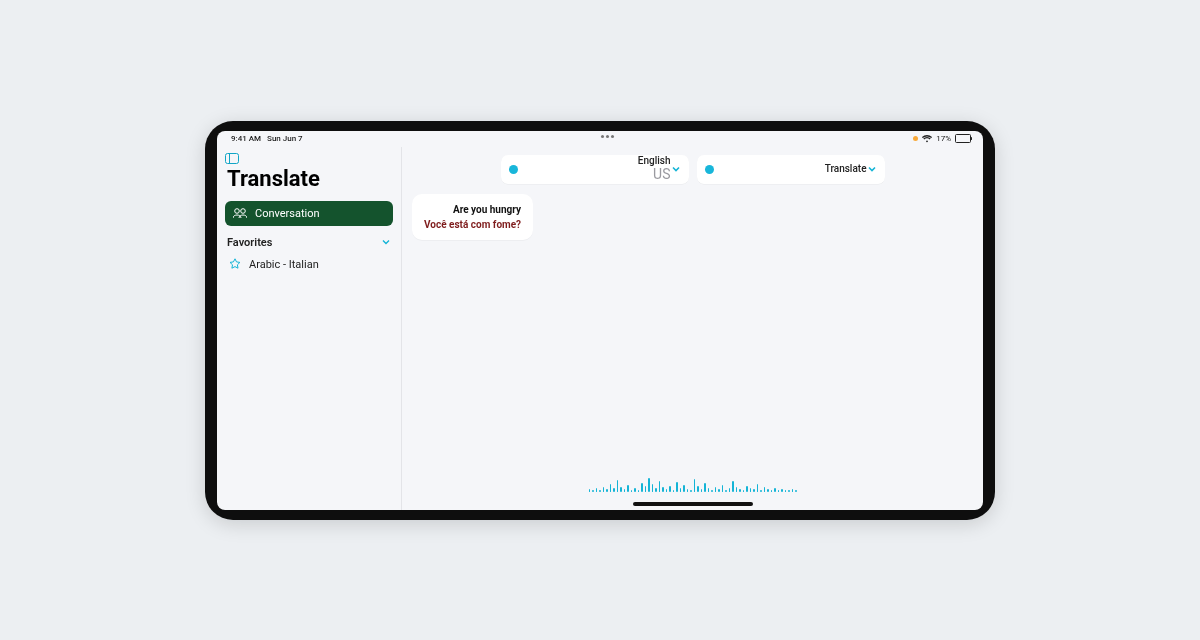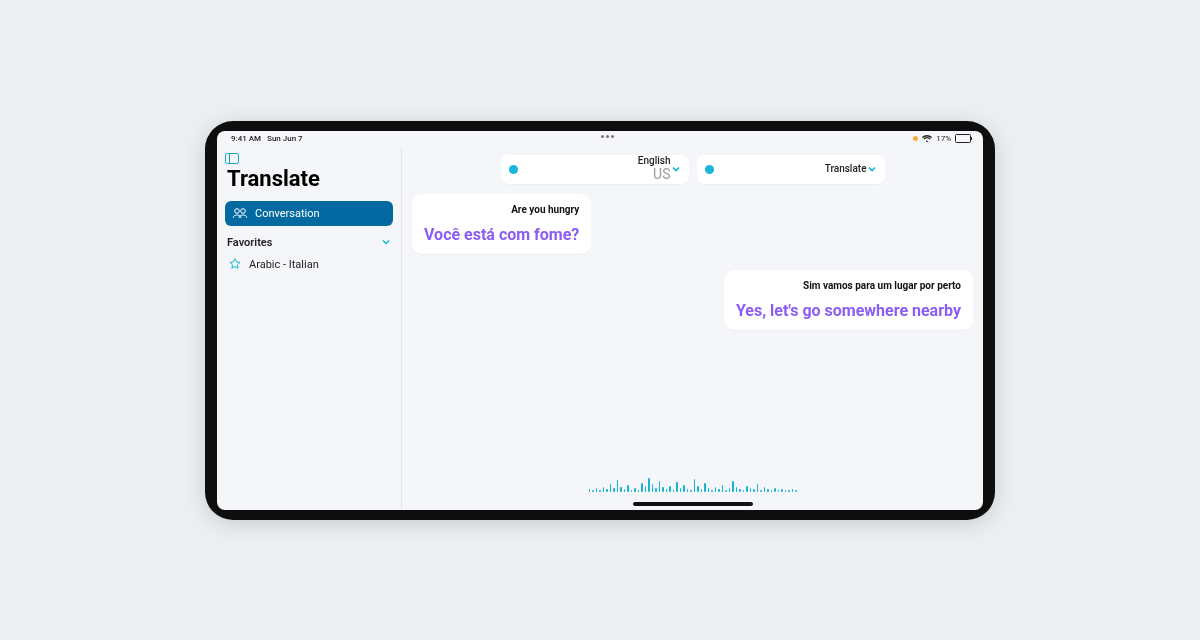--- a/index.html
+++ b/index.html
@@ -9,40 +9,40 @@
   .status{height:16px;display:flex;align-items:center;justify-content:space-between;font-size:8px;color:#222;padding:0 12px 0 14px;}
   .status-left{display:flex;gap:6px;font-weight:500;}
   .status-right{display:flex;gap:4px;align-items:center;}
   .dots{display:flex;gap:2px;justify-content:center;}
   .dots span{width:3px;height:3px;border-radius:50%;background:#777;}
   .content{flex:1;display:flex;position:relative;}
   .sidebar{width:168px;border-right:1px solid #e3e4e8;display:flex;flex-direction:column;padding:6px 8px 0 8px;}
   .sb-icon{font-size:12px;color:#11a5c6;}
   .title{font-size:22px;font-weight:700;margin:2px 0 10px 2px;}
   .nav-item{display:flex;align-items:center;gap:8px;font-size:11px;padding:6px 8px;border-radius:6px;color:#222;}
-  .nav-item.active{background:#0369a1;color:#fff;}
+  .nav-item.active{background:#14532d;color:#fff;}
   .section{font-size:11px;font-weight:600;color:#222;display:flex;justify-content:space-between;align-items:center;margin:10px 2px 4px 2px;}
   .section svg{width:10px;height:10px;}
   .fav{display:flex;align-items:center;gap:8px;font-size:11px;color:#222;padding:5px 4px;}
   .fav svg{width:12px;height:12px;}
   .main{flex:1;display:flex;flex-direction:column;padding:8px 10px 0 10px;align-items:center;position:relative;text-align:right;}
   .dots-row{margin-bottom:4px;}
   .lang-row{display:flex;gap:8px;margin-bottom:10px;}
   .lang{width:172px;height:29px;background:#fff;border-radius:7px;display:flex;align-items:center;padding:0 8px;box-shadow:0 0.5px 0 rgba(0,0,0,.06);}
   .lang-dot{width:9px;height:9px;border-radius:50%;background:#18b6da;margin-right:7px;}
   .lang-text{flex:1;display:flex;flex-direction:column;line-height:1.05;}
   .lang-name{font-size:10px;font-weight:500;color:#222;}
   .lang-sub{font-size:14px;color:#9a9aa0;}
   .lang-chev{color:#14b4d6;}
   .bubbles{width:100%;display:flex;flex-direction:column;gap:16px;padding:0 8px;}
   .bubble{background:#fff;border-radius:10px;padding:10px 12px;box-shadow:0 1px 0 rgba(0,0,0,.03);max-width:340px;}
   .bubble.left{align-self:flex-start;}
   .bubble.right{align-self:flex-end;}
   .bubble .src{font-size:10px;font-weight:700;color:#111;}
-  .bubble .tr{font-size:16px;font-weight:700;color:#8b5cf6;margin-top:10px;}
+  .bubble .tr{font-size:10px;font-weight:700;color:#7f1d1d;margin-top:4px;}
   .wave{position:absolute;bottom:18px;left:0;right:0;display:flex;justify-content:center;align-items:flex-end;gap:2px;height:22px;}
   .wave span{width:1.5px;background:#14b4d6;border-radius:2px;display:inline-block;}
   .home-ind{position:absolute;bottom:4px;left:50%;transform:translateX(-50%);width:120px;height:3.5px;background:#111;border-radius:3px;}
   .batt{width:14px;height:7px;border:0.8px solid #222;border-radius:1.5px;display:inline-block;position:relative;}
   .batt:after{content:"";position:absolute;right:-2px;top:1.5px;width:1px;height:3px;background:#222;border-radius:1px;}
   .batt-fill{background:#222;height:100%;width:100%;border-radius:1px;}
   .oj{width:5px;height:5px;border-radius:50%;background:#f8a93a;display:inline-block;}
   svg{display:block}
 </style>
 </head>
@@ -126,24 +126,20 @@
                 <path d="M2 3.5l3 3 3-3" fill="none" stroke="#14b4d6" stroke-width="1.6"></path>
               </svg>
           </div>
         </div>
 
         <div class="bubbles">
           <div class="bubble left">
             <div class="src">Are you hungry</div>
             <div class="tr">Você está com fome?</div>
           </div>
-          <div class="bubble right">
-            <div class="src">Sim vamos para um lugar por perto</div>
-            <div class="tr">Yes, let's go somewhere nearby</div>
-          </div>
         </div>
 
         <div class="wave">
             <span style="height: 3px;"></span>
             <span style="height: 2px;"></span>
             <span style="height: 4px;"></span>
             <span style="height: 2px;"></span>
             <span style="height: 5px;"></span>
             <span style="height: 3px;"></span>
             <span style="height: 8px;"></span>

